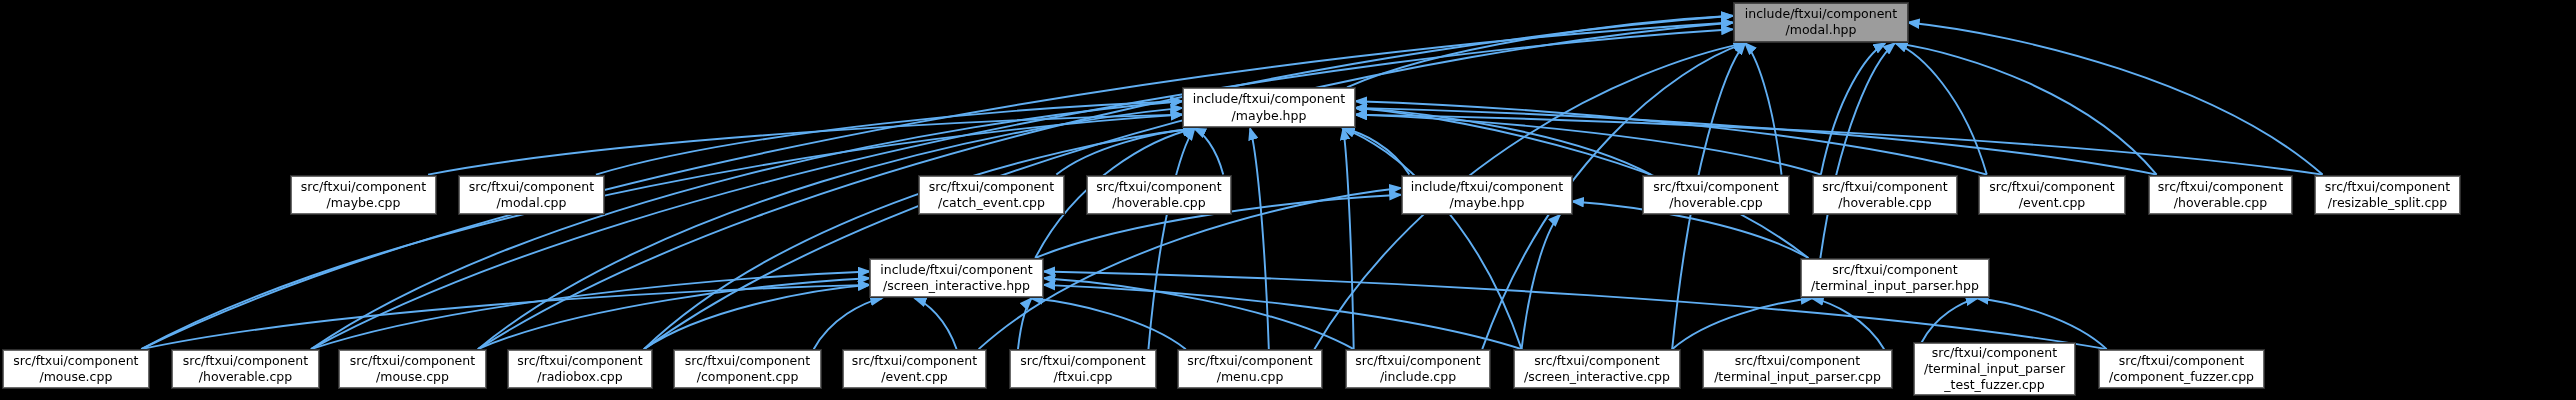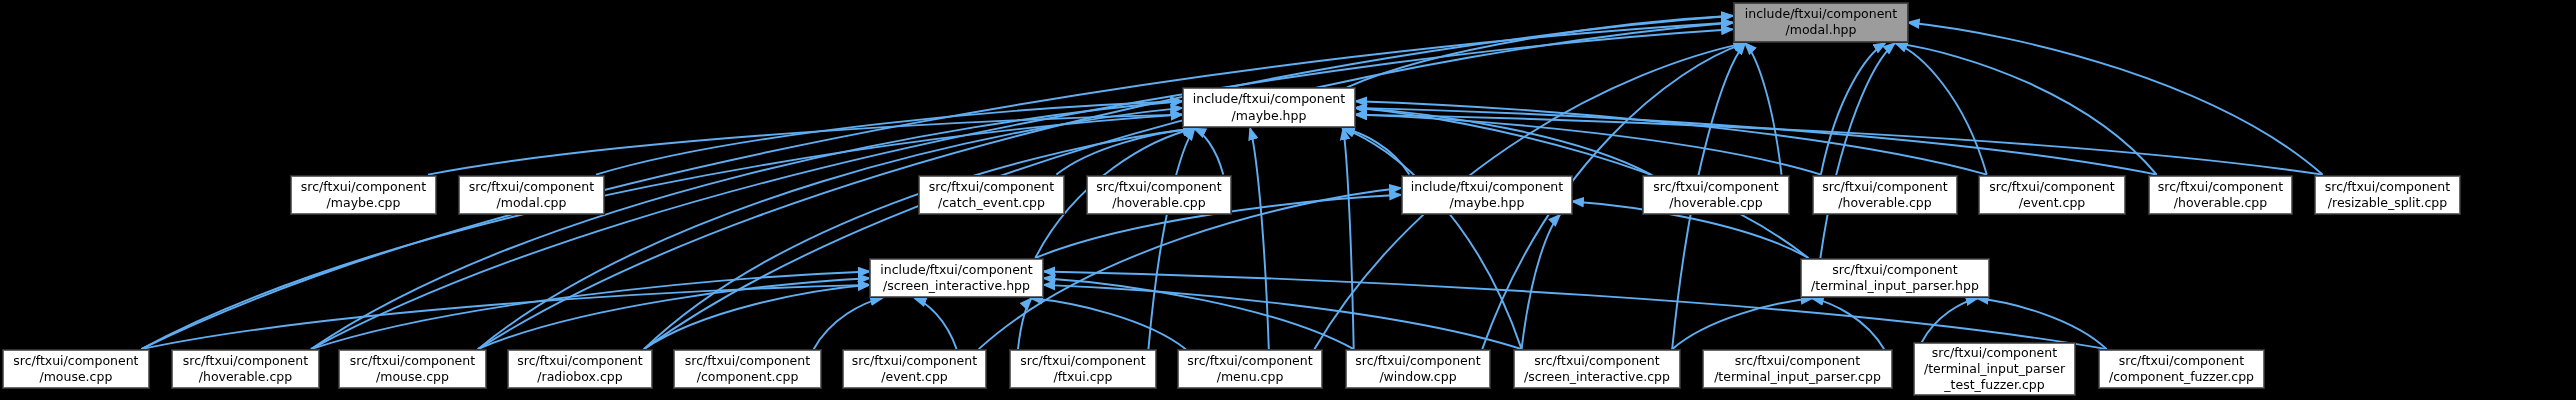--- a/index.html
+++ b/index.html
@@ -194,21 +194,21 @@
     <div class="node" style="left: 1010px; top: 350px; width: 146px; height: 38px; background: rgb(255, 255, 255); color: rgb(0, 0, 0);">
       <div class="line">src/ftxui/component</div>
       <div class="line">/ftxui.cpp</div>
     </div>
     <div class="node" style="left: 1178px; top: 350px; width: 144px; height: 38px; background: rgb(255, 255, 255); color: rgb(0, 0, 0);">
       <div class="line">src/ftxui/component</div>
       <div class="line">/menu.cpp</div>
     </div>
     <div class="node" style="left: 1346px; top: 350px; width: 144px; height: 38px; background: rgb(255, 255, 255); color: rgb(0, 0, 0);">
       <div class="line">src/ftxui/component</div>
-      <div class="line">/window.cpp</div>
+      <div class="line">/include.cpp</div>
     </div>
     <div class="node" style="left: 1514px; top: 350px; width: 166px; height: 38px; background: rgb(255, 255, 255); color: rgb(0, 0, 0);">
       <div class="line">src/ftxui/component</div>
       <div class="line">/screen_interactive.cpp</div>
     </div>
     <div class="node" style="left: 1703px; top: 350px; width: 189px; height: 38px; background: rgb(255, 255, 255); color: rgb(0, 0, 0);">
       <div class="line">src/ftxui/component</div>
       <div class="line">/terminal_input_parser.cpp</div>
     </div>
     <div class="node" style="left: 1914px; top: 343px; width: 161px; height: 52px; background: rgb(255, 255, 255); color: rgb(0, 0, 0);">

